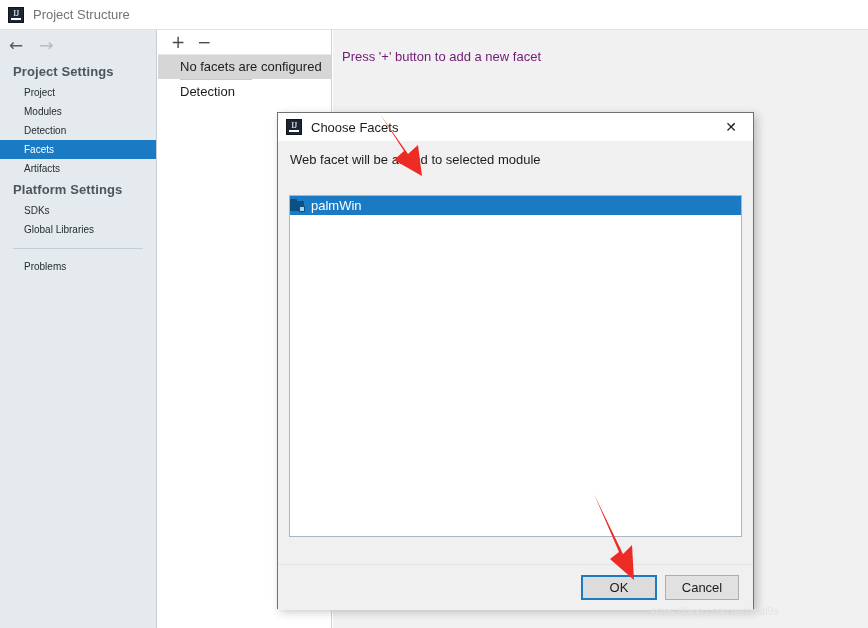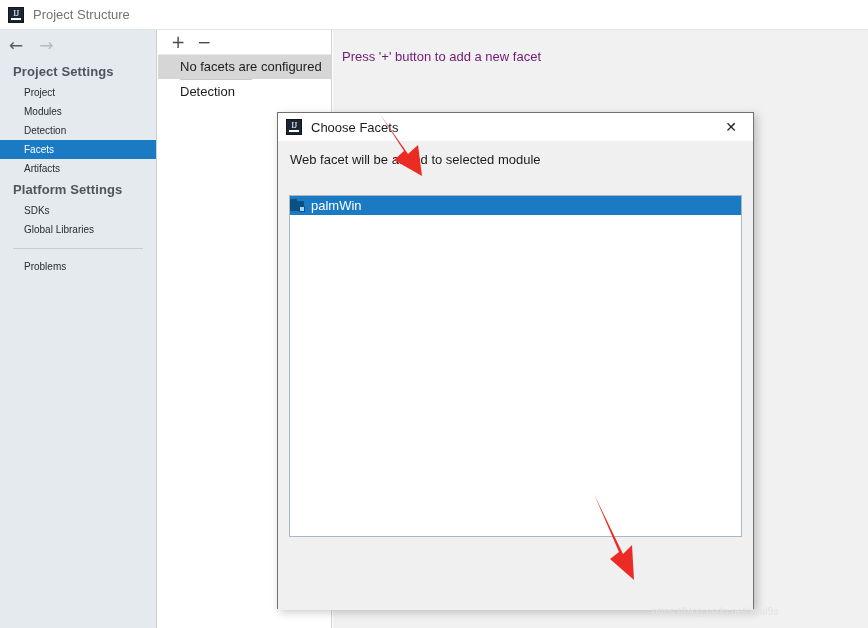--- a/index.html
+++ b/index.html
@@ -342,20 +342,24 @@
         <div class="list-row selected">
           <span class="mod-icon">
             <span class="tab"></span>
             <span class="body"></span>
             <span class="badge"></span>
           </span>
           <span class="list-label">palmWin</span>
         </div>
       </div>
 
+      <div class="dlg-footer">
+        <button class="btn default">OK</button>
+        <button class="btn">Cancel</button>
+      </div>
 
     </div>
   </div>
 
   <svg id="arrow1" class="arrow-svg" width="76" height="76" viewBox="0 0 76 76">
     <polygon points="2,2 30,42 40,33 44,64 16,48 26,39" fill="#ec2b24"></polygon>
   </svg>
 
   <svg id="arrow2" class="arrow-svg" width="66" height="92" viewBox="0 0 66 92">
     <polygon points="2,2 31,62 40,53 42,88 18,67 27,60" fill="#ec2b24"></polygon>

